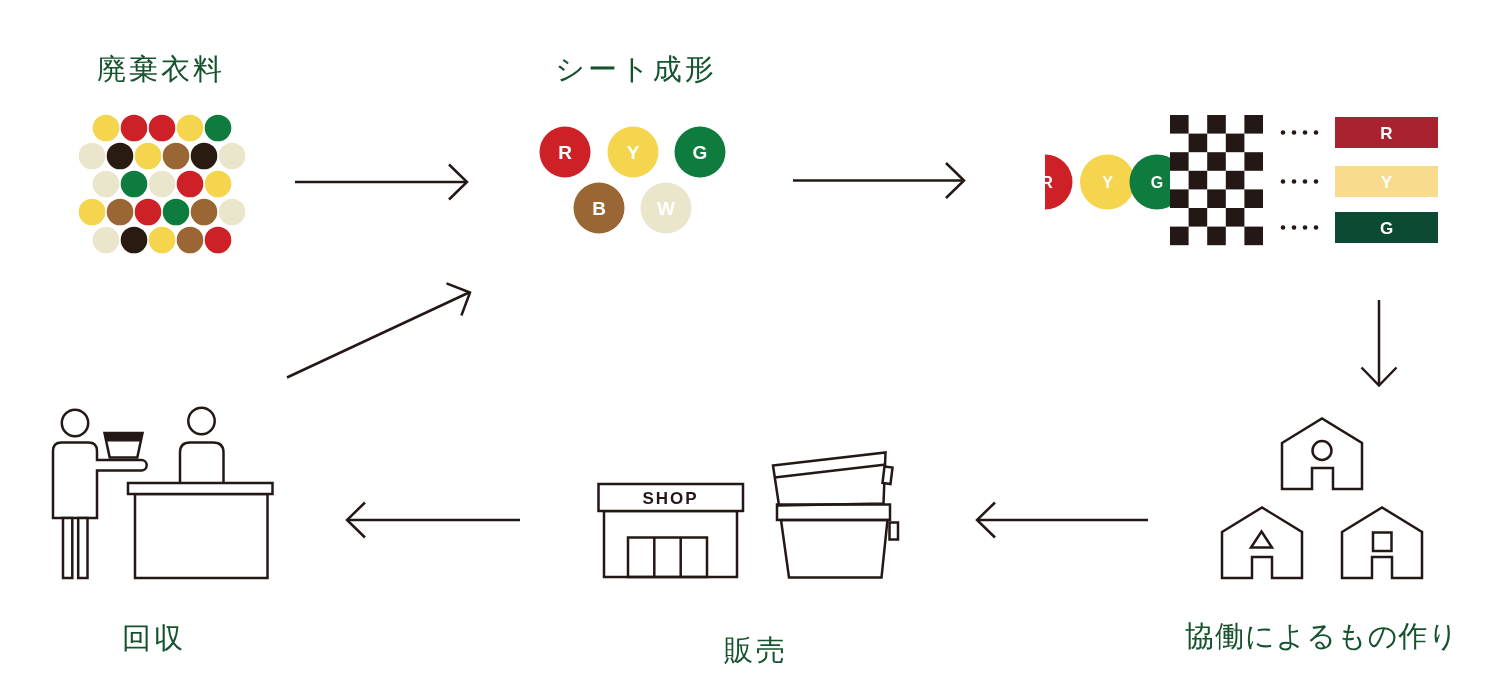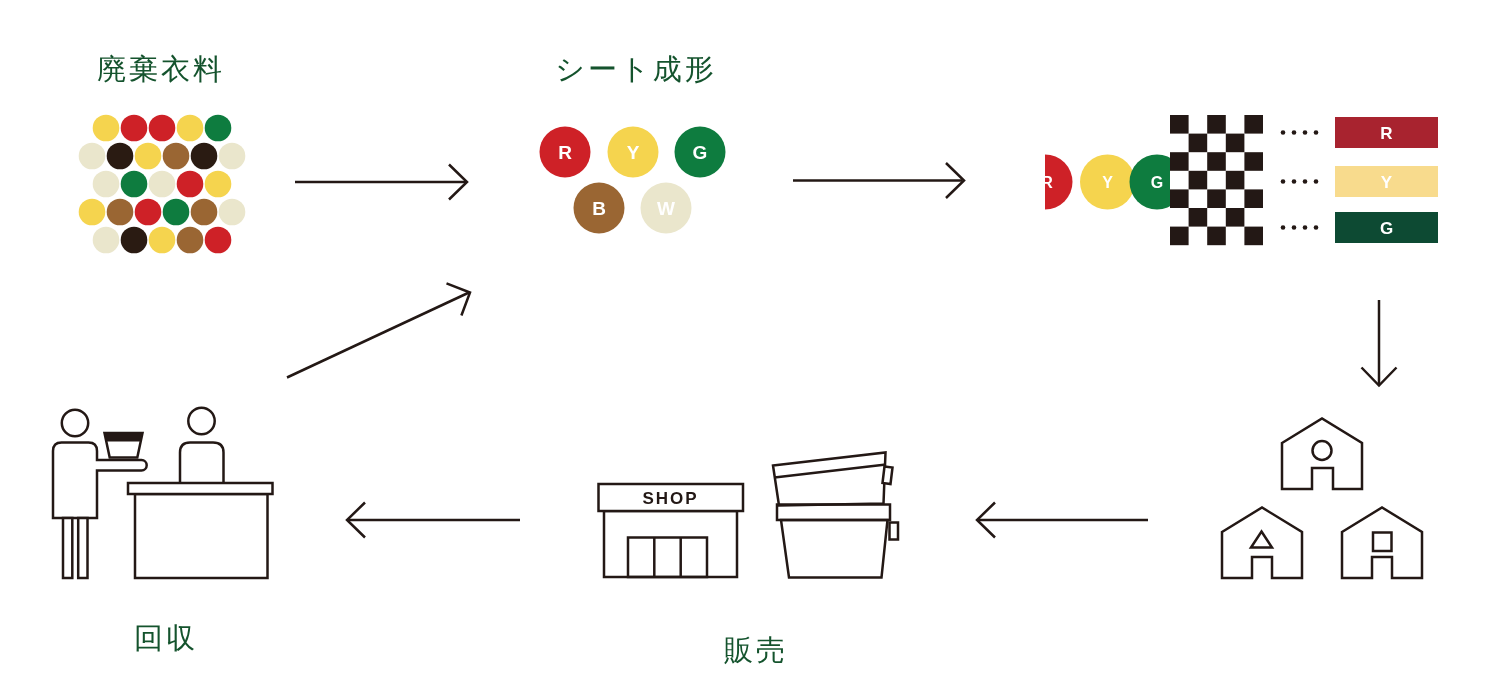--- a/index.html
+++ b/index.html
@@ -186,15 +186,16 @@
       <path id="hand-bucket-rim" d="M104.5 433 L142.5 433 L141 441.5 L106 441.5 Z" fill="#231815"></path>
       <circle class="fig" cx="201.5" cy="421" r="13.2"></circle>
       <path class="figw" d="M180 490 V452.5 Q180 442.5 190 442.5 H213 Q223.5 442.5 223.5 452.5 V490"></path>
       <rect class="figw" x="135" y="494" width="132.5" height="84"></rect>
       <rect class="figw" x="128" y="483" width="144.5" height="11"></rect>
     </g>
   </svg>
 
   <div class="stage-label" style="left:161px;top:50px">廃棄衣料</div>
   <div class="stage-label" style="left:636px;top:50px">シート成形</div>
+  <div class="stage-label tight" style="left:1322px;top:617px">協働によるもの作り</div>
   <div class="stage-label" style="left:756px;top:631px">販売</div>
-  <div class="stage-label" style="left:166px;top:619px">回収</div>
+  <div class="stage-label" style="left:154px;top:619px">回収</div>
 </div>
 
 </body></html>

